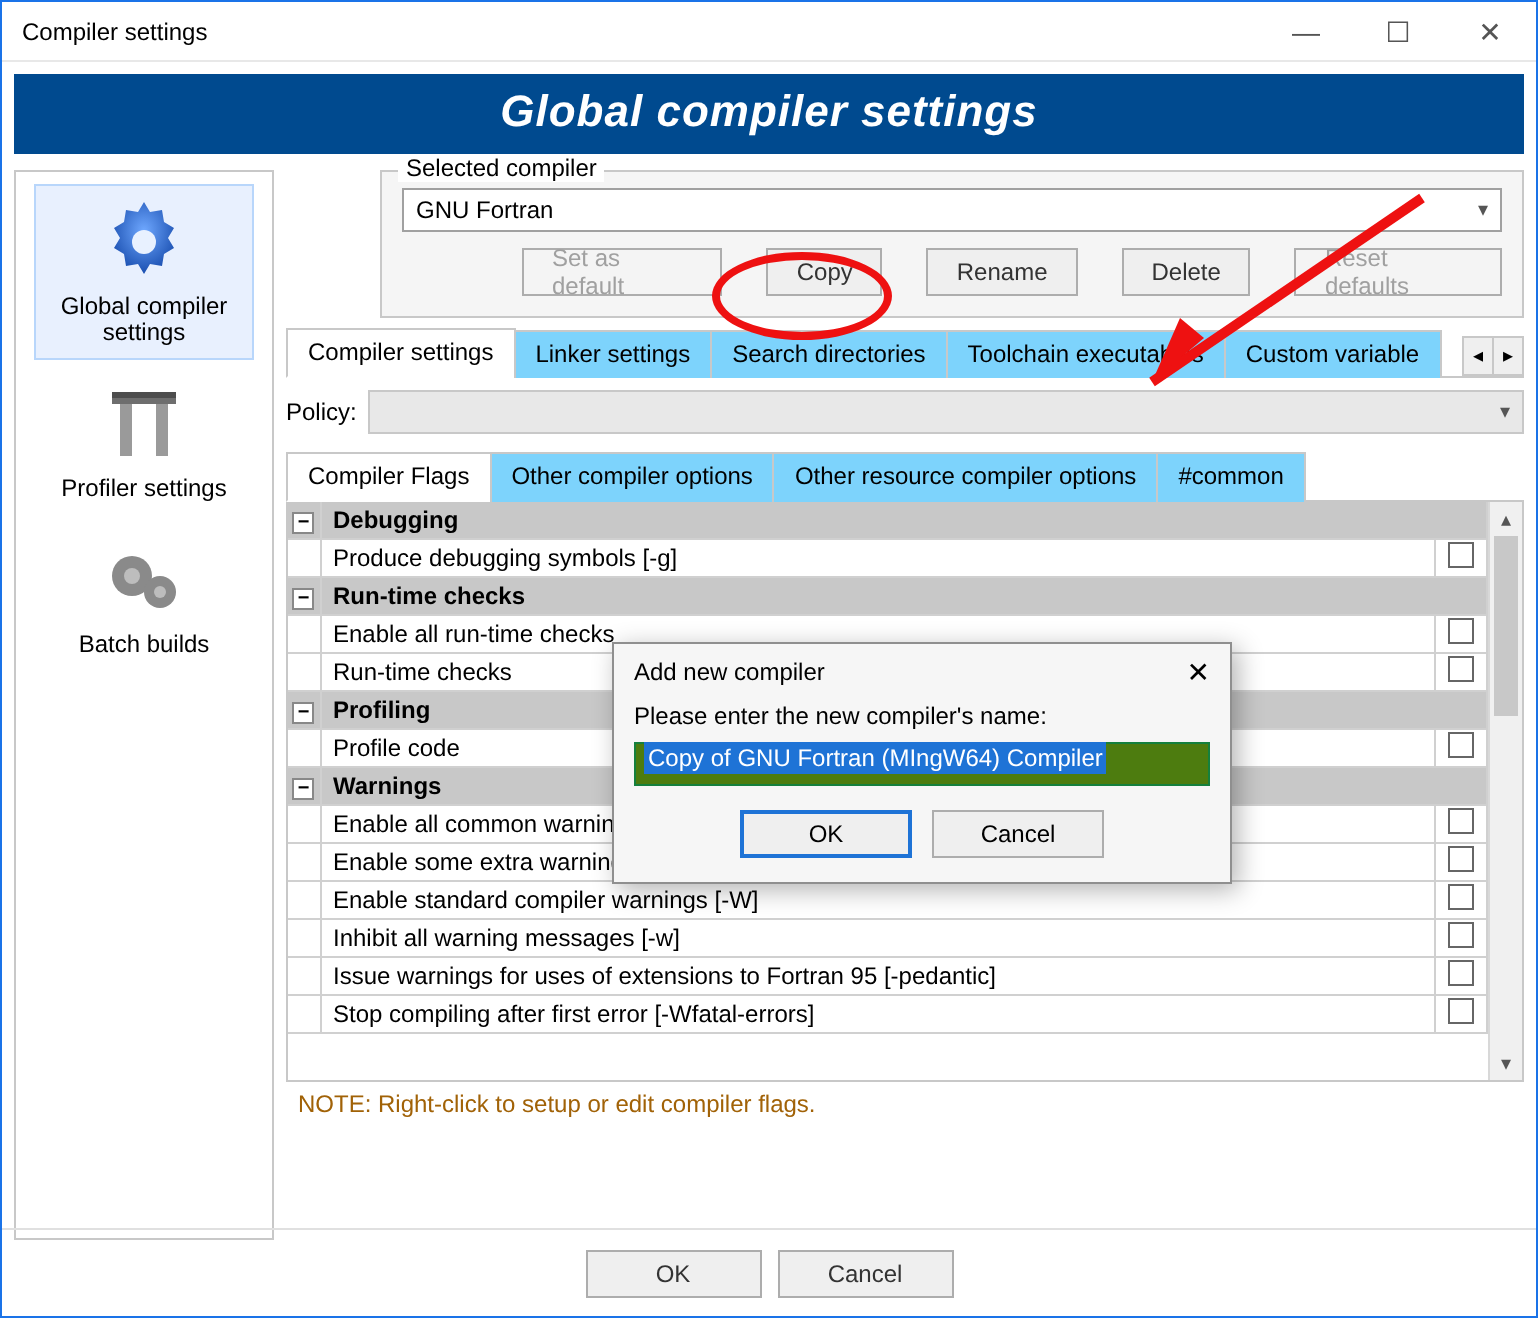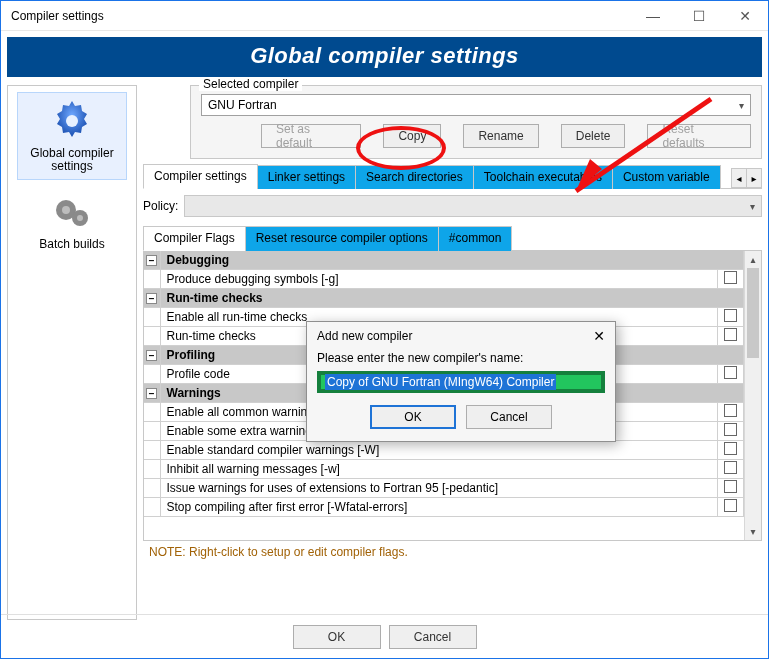--- a/index.html
+++ b/index.html
@@ -18,21 +18,21 @@
   .icon-img { width:48px; height:48px; }
   .main { flex:1; display:flex; flex-direction:column; }
   .group { border:1px solid #c8c8c8; padding:8px 10px 10px; position:relative; margin-bottom:4px; background:#f5f5f5;margin-left:47px; }
   .group-title { position:absolute; top:-9px; left:8px; background:#fff; padding:0 4px; font-size:12px; }
   .combo { width:100%; height:22px; border:1px solid #a0a0a0; background:#fff; display:flex; align-items:center; justify-content:space-between; padding:0 6px; }
   .chev { font-size:10px; color:#555; }
   .btn-row { display:flex; gap:6px; margin-top:8px; justify-content:flex-start; }
   .btn { height:24px; padding:0 14px; border:1px solid #adadad; background:#efefef; color:#333; display:flex; align-items:center; justify-content:center; cursor:pointer; }
   .btn.disabled { color:#a0a0a0; background:#f4f4f4; cursor:default; }
   .tabs { display:flex; align-items:flex-end; border-bottom:1px solid #c8c8c8; position:relative; }
-  .tab { padding:4px 10px 5px; border:1px solid #c8c8c8; border-bottom:none; background:#0ea5e9; margin-right:-1px; cursor:pointer; position:relative; top:1px; white-space:nowrap; }
+  .tab { padding:4px 10px 5px; border:1px solid #c8c8c8; border-bottom:none; background:#7dd3fc; margin-right:-1px; cursor:pointer; position:relative; top:1px; white-space:nowrap; }
   .tab.active { background:#fff; border-bottom:1px solid #fff; font-weight:normal; }
   .tab-nav { display:flex; margin-left:auto; }
   .tab-arrow { width:16px; height:20px; border:1px solid #c8c8c8; background:#efefef; display:flex; align-items:center; justify-content:center; font-size:10px; cursor:pointer; margin-left:-1px; }
   .policy-row { display:flex; align-items:center; margin:6px 0 4px; gap:6px; }
   .policy-combo { flex:1; height:22px; border:1px solid #c8c8c8; background:#e8e8e8; display:flex; align-items:center; justify-content:flex-end; padding-right:6px; }
   .subtabs { display:flex; border-bottom:1px solid #c8c8c8; margin-top:4px; }
   .flags-area { border:1px solid #c8c8c8; border-top:none; height:290px; overflow:hidden; position:relative; background:#fff; }
   .flags-table { width:100%; border-collapse:collapse; }
   .flags-table td { border-bottom:1px solid #d0d0d0; border-right:1px solid #d0d0d0; padding:2px 6px; height:18px; font-size:12px; }
   .flags-table tr.cat td { background:#c8c8c8; font-weight:bold; }
@@ -44,21 +44,21 @@
   .scrollbar .up, .scrollbar .down { height:17px; display:flex; align-items:center; justify-content:center; font-size:10px; color:#555; }
   .scrollbar .thumb { position:absolute; left:2px; right:2px; top:17px; height:90px; background:#c8c8c8; }
   .note { color:#a16207; font-size:12px; padding:4px 6px 2px; }
   .dialog-footer { position:absolute; left:0; right:0; bottom:0; height:44px; display:flex; align-items:center; justify-content:center; gap:8px; border-top:1px solid #e0e0e0; }
   
   .modal { position:absolute; left:305px; top:320px; width:310px; background:#f6f6f6; border:1px solid #8f8f8f; box-shadow:3px 3px 12px rgba(0,0,0,.3); padding:6px 10px 12px; z-index:20; }
   .modal-title-row { display:flex; align-items:center; justify-content:space-between; margin-bottom:7px; }
   .modal-title { font-size:12px; }
   .modal-close { font-size:14px; cursor:pointer; }
   .modal-msg { font-size:12px; margin-bottom:6px; }
-  .modal-input { width:100%; height:22px; border:4px solid #15803d; padding:0 4px; font-size:12px; background:#22c55e; }
+  .modal-input { width:100%; height:22px; border:1px solid #15803d; padding:0 4px; font-size:12px; background:#4d7c0f; }
   .modal-input .sel { background:#1e73d6; color:#fff; padding:1px 2px; }
   .modal-btns { display:flex; gap:10px; justify-content:center; margin-top:12px; }
   .modal-btn { width:86px; height:24px; border:1px solid #adadad; background:#efefef; display:flex; align-items:center; justify-content:center; cursor:pointer; }
   .modal-btn.primary { border:2px solid #1e73d6; }
   
   .annot { position:absolute; pointer-events:none; z-index:30; }
   .ring { position:absolute; border:4px solid #e11; border-radius:50%/50%; }
   .arrow-svg { position:absolute; }
 </style>
 </head>
@@ -94,20 +94,28 @@
                 <stop offset="1" stop-color="#1a4fb0"></stop>
               </radialGradient>
             </defs>
             <path fill="url(#g1)" d="M24 4l3 5 6-1 1 6 5 3-3 5 3 5-5 3-1 6-6-1-3 5-3-5-6 1-1-6-5-3 3-5-3-5 5-3 1-6 6 1z"></path>
             <circle cx="24" cy="24" r="6" fill="#e8f1ff"></circle>
           </svg>
         <div class="lbl">Global compiler settings</div>
       </div>
       <div class="side-item">
         <svg class="icon-img" viewBox="0 0 48 48">
+            <path fill="#6e6e6e" d="M8 8h32v6H8z"></path>
+            <path fill="#9a9a9a" d="M12 14h6v26h-6z M30 14h6v26h-6z"></path>
+            <path fill="#4d4d4d" d="M8 8h32v3H8z"></path>
+          </svg>
+        <div class="lbl">Profiler settings</div>
+      </div>
+      <div class="side-item">
+        <svg class="icon-img" viewBox="0 0 48 48">
             <g fill="#8a8a8a">
               <circle cx="18" cy="22" r="10"></circle>
               <circle cx="32" cy="30" r="8"></circle>
             </g>
             <g fill="#bdbdbd">
               <circle cx="18" cy="22" r="4"></circle>
               <circle cx="32" cy="30" r="3"></circle>
             </g>
           </svg>
         <div class="lbl">Batch builds</div>
@@ -145,21 +153,22 @@
 
       <div class="policy-row">
         <span>Policy:</span>
         <div class="policy-combo">
             <span class="chev">▾</span>
           </div>
       </div>
 
       <div class="subtabs">
         <div class="tab active">Compiler Flags</div>
-        <div class="tab">Reset resource compiler options</div>
+        <div class="tab">Other compiler options</div>
+        <div class="tab">Other resource compiler options</div>
         <div class="tab">#common</div>
       </div>
 
       <div class="flags-area">
         <table class="flags-table" style="width:calc(100% - 17px);">
           <tbody id="flags-body">
               <tr class="cat">
                 <td class="exp"><span class="expander">−</span></td>
                 <td colspan="2">Debugging</td>
               </tr>

